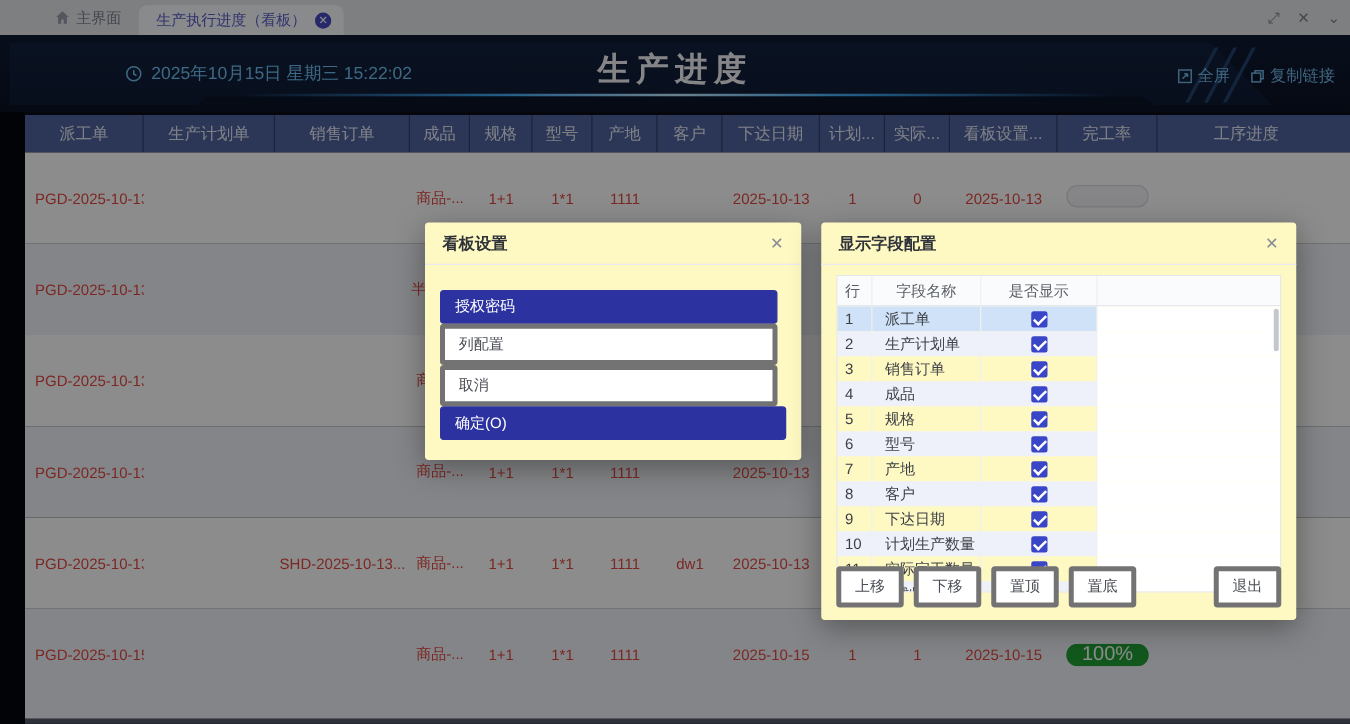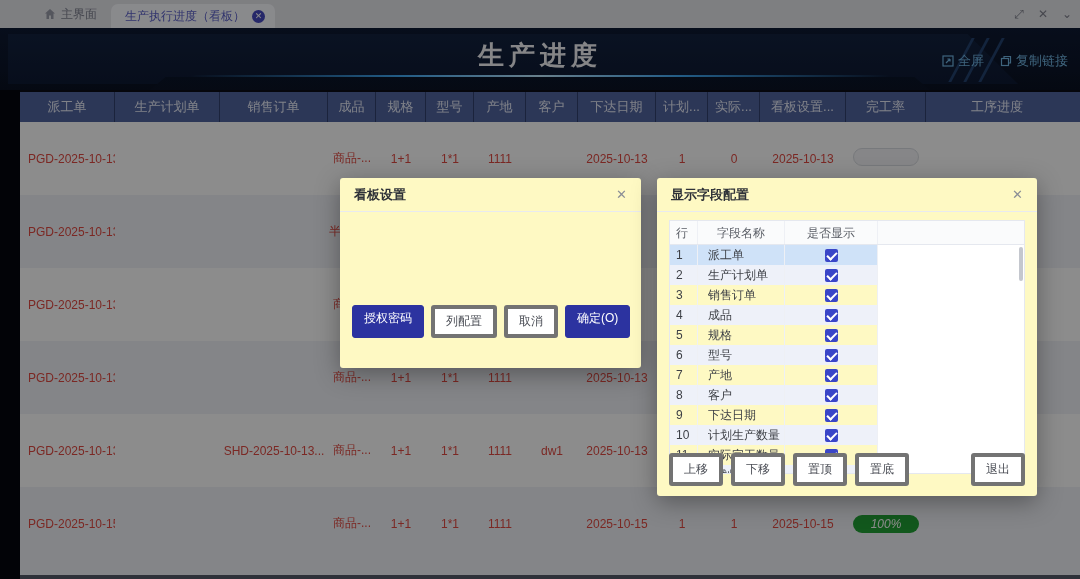--- a/index.html
+++ b/index.html
@@ -30,21 +30,21 @@
   .grid-row { display:grid; grid-template-columns:95px 105px 108px 48px 50px 48px 52px 52px 78px 52px 52px 86px 80px 1fr; }
   .thead { position:absolute; left:20px; right:0; top:64px; height:30px; background:#51649f; }
   .thead .hcell { font-size:13px; color:#e8ecf8; line-height:30px; text-align:center; border-right:1px solid #32406e; overflow:hidden; white-space:nowrap; }
   .thead .hcell.c0 { text-align:center; }
   .thead .hcell.c13 { border-right:none; text-align:center; padding-right:12px; }
   .rows { position:absolute; left:20px; right:0; top:94px; }
   .brow { height:73px; background:#ffffff; align-items:center; }
   .brow.alt { background:#f1f3f7; }
   .bcell { font-size:12px; color:var(--alert-red); text-align:center; overflow:hidden; white-space:nowrap; }
   .bcell.c0 { text-align:left; padding-left:8px; }
-  .pill { display:inline-block; width:66px; height:18px; line-height:18px; border-radius:9px; font-size:12px;font-style:italic; }
+  .pill { display:inline-block; width:66px; height:18px; line-height:18px; border-radius:9px; font-size:16px; }
   .pill.empty { background:#f4f5f7; border:1px solid #d9dce2; }
   .pill.filled { background:var(--success-green); color:#fff; }
   .partial-row { position:absolute; left:20px; right:0; top:532px; height:15px; background:#f1f3f7; }
   .bottom-strip { position:absolute; left:20px; right:0; top:547px; height:4px; background:#545a68; }
   .left-strip { position:absolute; left:0; top:62px; width:20px; height:489px; background:#05060e; }
 
   
   .overlay { position:absolute; inset:0; background:rgba(0,0,0,0.45); z-index:5; }
   .modal { position:absolute; background:#fef9c3; border-radius:3px; box-shadow:0 6px 24px rgba(0,0,0,.35); z-index:10; }
   .m-head { height:34px; display:flex; align-items:center; justify-content:space-between; padding:0 14px; border-bottom:1px solid #e8eaf0; }
@@ -52,21 +52,21 @@
   .m-x { color:#8a8e96; font-size:13px; cursor:pointer; }
   .btn { display:inline-block; font-size:12px; padding:4px 11px; border-radius:3px; cursor:pointer; white-space:nowrap; }
   .btn.primary { background:var(--accent-primary); color:#fff; border:1px solid var(--accent-primary); }
   .btn.plain { background:#fff; color:#4a4d55; border:4px solid #737373; }
 
   #modal-settings { left:340px; top:178px; width:301px; height:190px; }
   .ms-body { padding:22px 14px 0 14px; display:flex; align-items:center; }
   .ms-label { font-size:12px; color:#5a5e66; margin-right:8px; }
   .ms-input { width:182px; height:26px; border:1px solid #d8dbe2; border-radius:3px; font-size:12px; color:#5a5d63; padding:0 8px; font-family:inherit; }
   .ms-unit { font-size:12px; color:#5a5e66; margin-left:8px; }
-  .ms-footer { position:absolute; left:12px; right:12px; bottom:30px; display:flex; }
+  .ms-footer { position:absolute; left:12px; right:12px; bottom:16px; display:flex;flex-direction:column; }
   .ms-footer .gap { flex:1; }
   .ms-footer .btn { margin-right:7px; }
   .ms-footer .btn:last-child { margin-right:0; }
 
   #modal-fields { left:657px; top:178px; width:380px; height:318px; }
   .ft-wrap { margin:8px 12px 0 12px; border:1px solid #e5e8ef; position:relative; }
   .ft-grid { display:grid; grid-template-columns:28px 87px 93px 1fr; }
   .ft-headrow { height:24px; background:#fafbfc; border-bottom:1px solid #e5e8ef; }
   .ft-headrow div { font-size:12px; color:#5a5e66; line-height:24px; text-align:center; border-right:1px solid #eef0f5; overflow:hidden; }
   .ft-headrow div:first-child { text-align:left; padding-left:6px; }
@@ -113,20 +113,27 @@
 
 <div class="screen">
   <div class="kb-header">
     <div class="kb-panel"></div>
     <div class="kb-slash" style="left:960px"></div>
     <div class="kb-slash" style="left:975px"></div>
     <div class="kb-slash" style="left:990px"></div>
     <div class="kb-under"></div>
     <div class="kb-glow"></div>
     <div class="kb-title">生产进度</div>
+    <div class="kb-date">
+      <svg class="icon-svg" width="14" height="14" viewBox="0 0 14 14">
+          <circle cx="7" cy="7" r="5.6" fill="none" stroke="#6fc0f0" stroke-width="1.2"></circle>
+          <path d="M7 4 V7.2 L9.2 8.4" fill="none" stroke="#6fc0f0" stroke-width="1.2"></path>
+        </svg>
+      <span>2025年10月15日 星期三 15:22:02</span>
+    </div>
     <div class="kb-actions">
       <span class="act">
         <svg class="icon-svg" width="12" height="12" viewBox="0 0 12 12">
             <rect x="1" y="1" width="10" height="10" fill="none" stroke="#72b7e4" stroke-width="1.2"></rect>
             <path d="M4 8 L8 4 M8 4 H5.4 M8 4 V6.6" stroke="#72b7e4" stroke-width="1.2" fill="none"></path>
           </svg>
         <span>全屏</span>
       </span>
       <span class="act">
         <svg class="icon-svg" width="12" height="12" viewBox="0 0 12 12">

